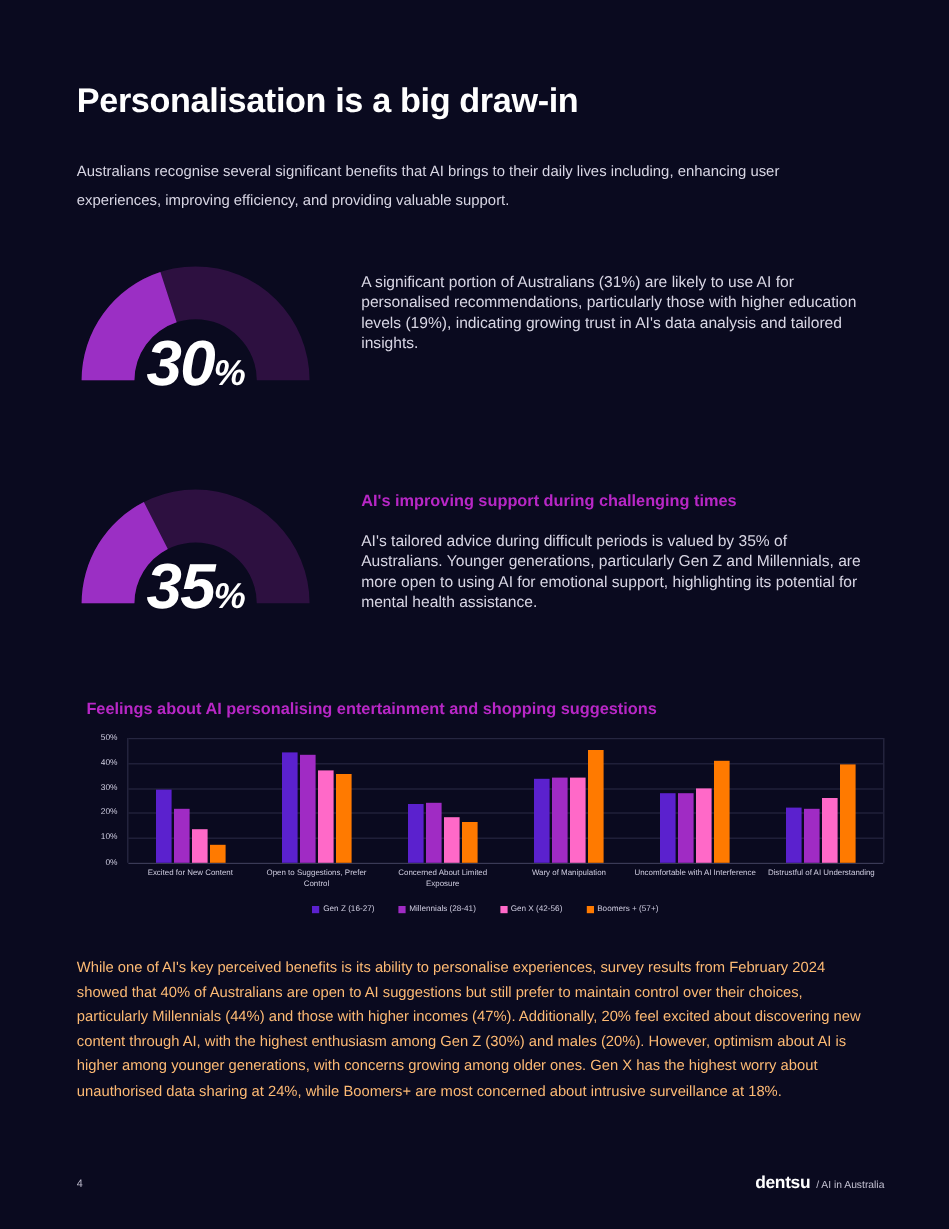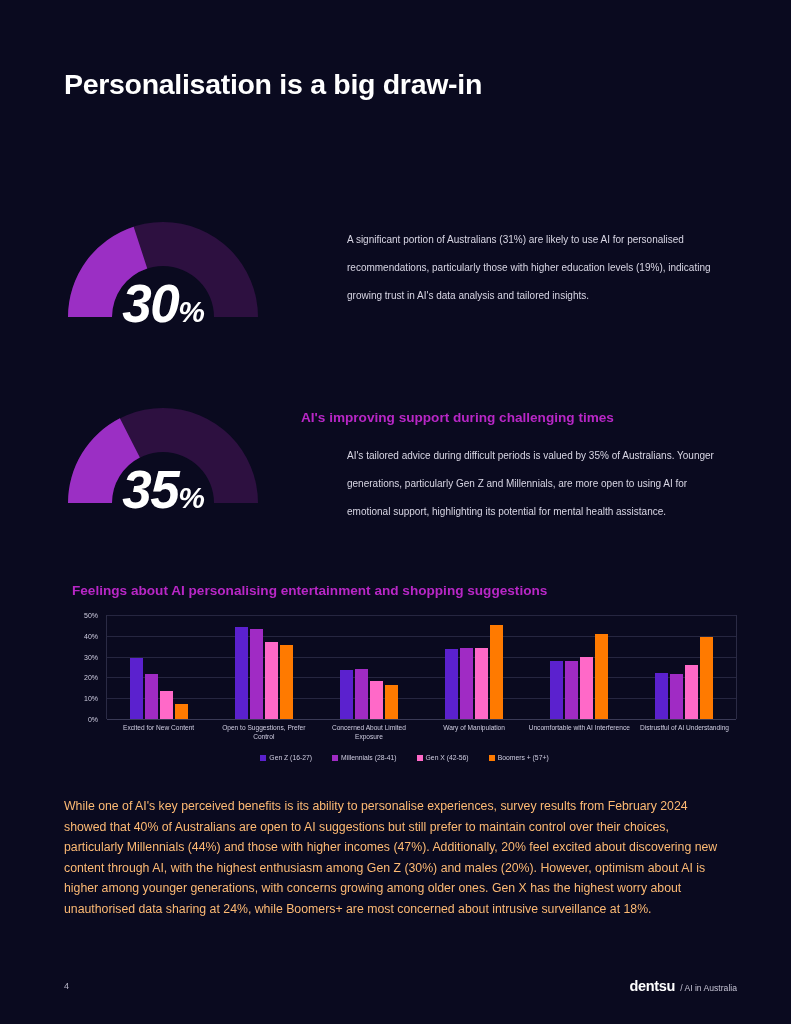--- a/index.html
+++ b/index.html
@@ -81,24 +81,23 @@
   .copy-block { position: absolute; width: 420px; }
   .copy-block.first { left: 301px; top: 226px; }
   .copy-block.second { left: 301px; top: 410px; }
   .copy-heading {
     font-size: 13.6px;
     font-weight: 700;
     color: #b827c6;
     margin-bottom: 17px;
   }
   .copy-body {
-    font-size: 10px;
-    line-height: 28px;
+    font-size: 13px;
+    line-height: 17px;
     color: #d8d6e4;
-    margin-left: 46px;
   }
 
   
   .chart-section { position: absolute; left: 72px; top: 583px; width: 665px; }
   .chart-title {
     font-size: 13.6px;
     font-weight: 700;
     color: #b827c6;
     margin-bottom: 17px;
   }
@@ -201,20 +200,21 @@
     letter-spacing: -0.3px;
   }
   .brand-sub { font-size: 8.6px; color: #c4c2d2; }
 </style>
 </head>
 <body>
 
 <div class="page">
 
   <h1 class="page-title">Personalisation is a big draw-in</h1>
+  <p class="intro">Australians recognise several significant benefits that AI brings to their daily lives including, enhancing user experiences, improving efficiency, and providing valuable support.</p>
 
   <div class="stat-block first">
     <div class="gauge-wrap">
       <svg class="gauge-svg" viewBox="0 0 198 99">
         <path id="g1-track" d="M 4 99 A 95 95 0 0 1 194 99 L 150 99 A 51 51 0 0 0 48 99 Z" fill="#2D1040"></path>
         <path id="g1-fill" d="M 4 98.99999999999999 A 95 95 0 0 1 69.64338553438 8.649630951960404 L 83.2401332868777 50.496117668947164 A 51 51 0 0 0 48 99 Z" fill="#9B2FC4"></path>
       </svg>
       <div class="gauge-value"><span>30</span><span class="pct">%</span></div>
     </div>
   </div>

